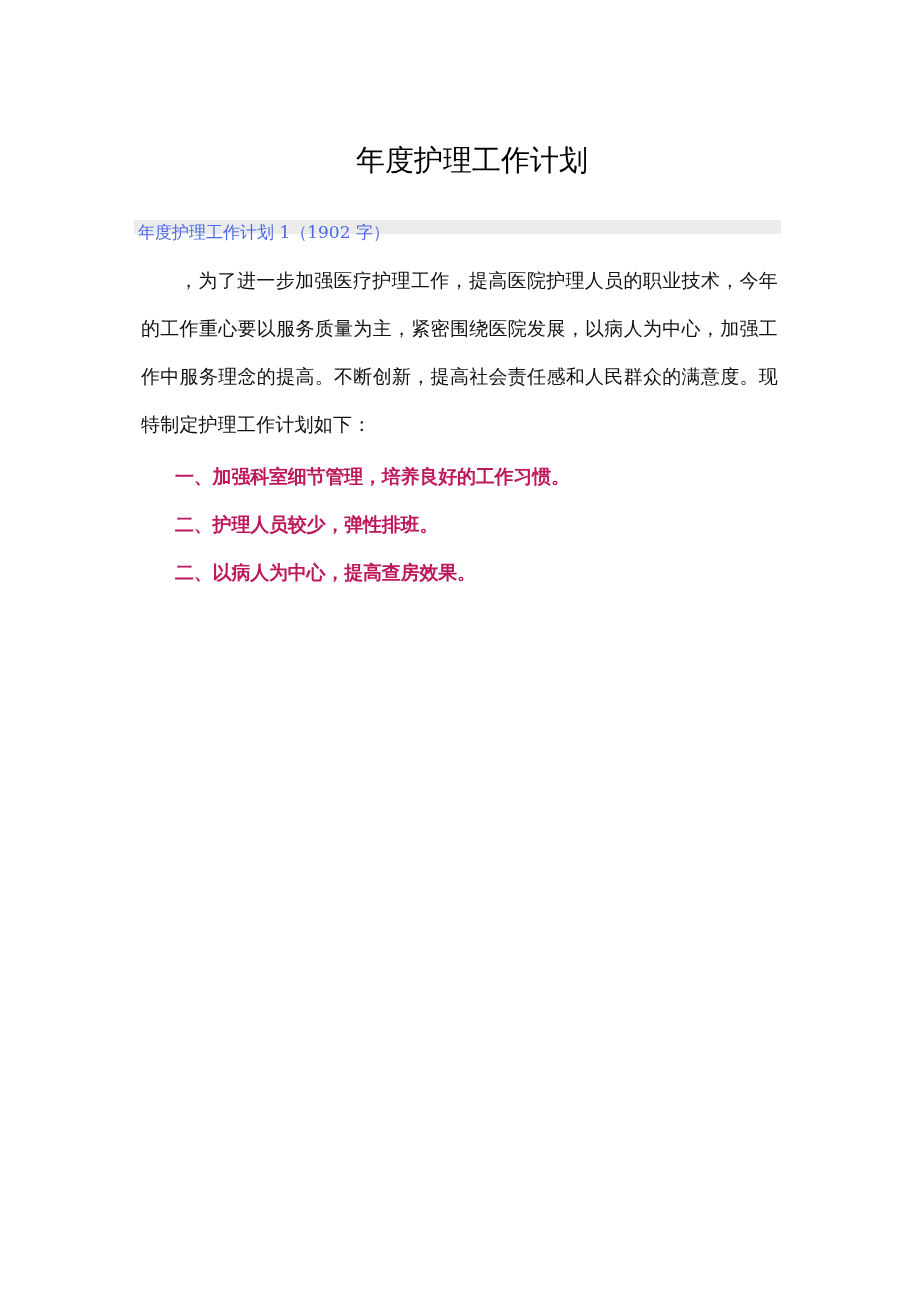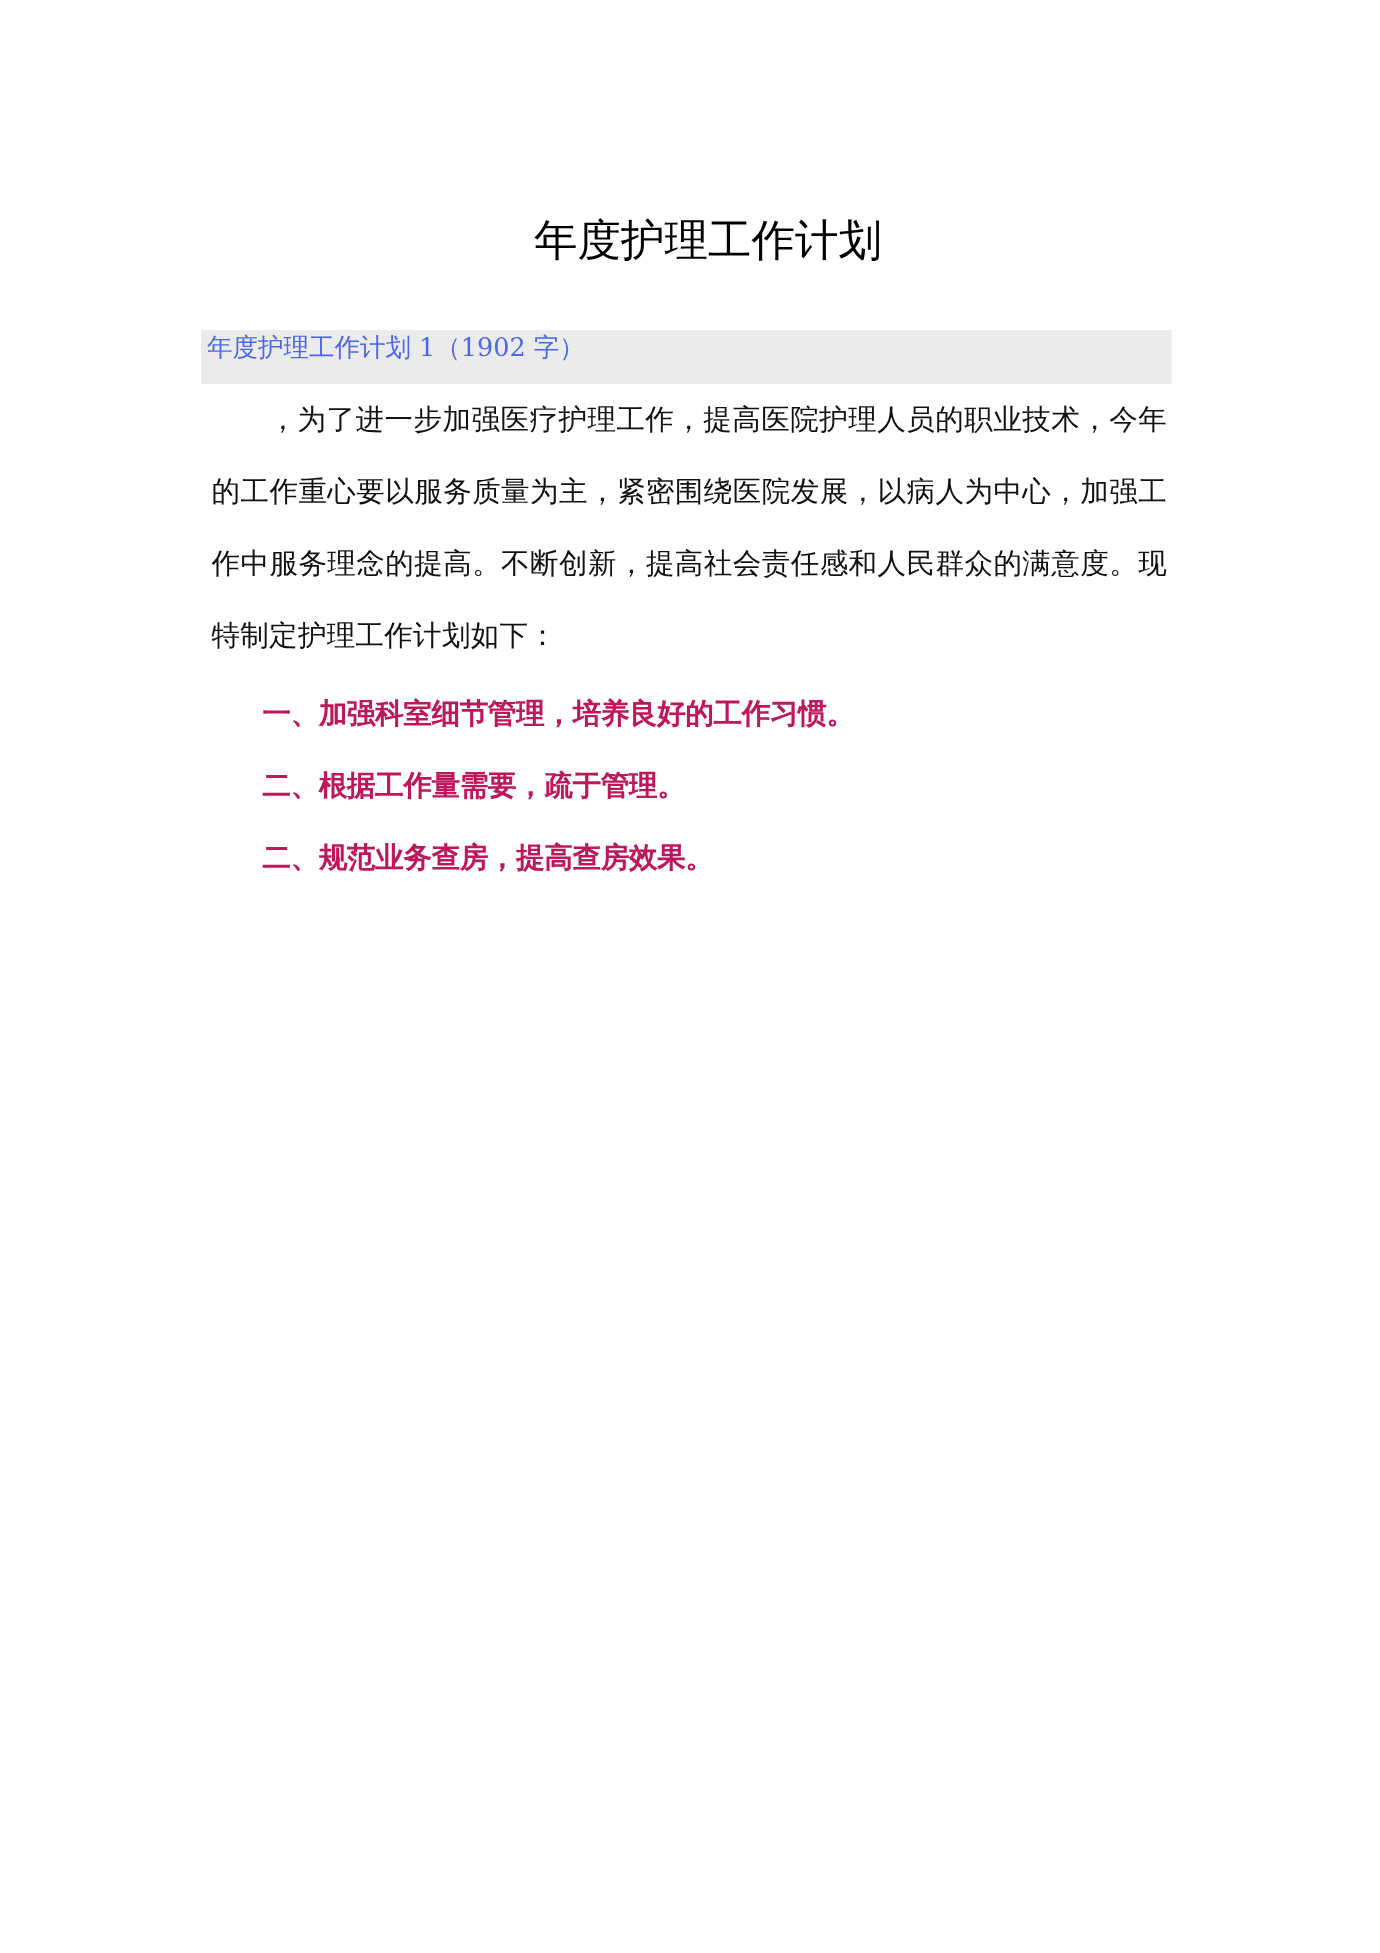--- a/index.html
+++ b/index.html
@@ -31,21 +31,21 @@
       font-size: 29px;
       line-height: 40px;
       color: #000000;
       font-family: "DejaVu Serif", "Liberation Serif", serif;
     }
     .subtitle-bar {
       position: absolute;
       left: 134px;
       top: 220px;
       width: 647px;
-      height: 36px;
+      height: 14px;
       background: #ebebeb;
     }
     .subtitle-text {
       position: absolute;
       left: 4px;
       top: 0;
       font-size: 17px;
       line-height: 24px;
       color: #4a68e8;
       white-space: nowrap;
@@ -85,17 +85,17 @@
 
   <div class="doc-title">年度护理工作计划</div>
 
   <div class="subtitle-bar">
     <span class="subtitle-text">年度护理工作计划 1（1902 字）</span>
   </div>
 
   <div class="content">
     <p class="para">，为了进一步加强医疗护理工作，提高医院护理人员的职业技术，今年的工作重心要以服务质量为主，紧密围绕医院发展，以病人为中心，加强工作中服务理念的提高。不断创新，提高社会责任感和人民群众的满意度。现特制定护理工作计划如下：</p>
     <p class="heading">一、加强科室细节管理，培养良好的工作习惯。</p>
-    <p class="heading">二、根据工作量需要，疏于管理。</p>
-    <p class="heading">二、规范业务查房，提高查房效果。</p>
+    <p class="heading">二、护理人员较少，弹性排班。</p>
+    <p class="heading">二、以病人为中心，提高查房效果。</p>
   </div>
 
 </div>
 
 </body></html>

